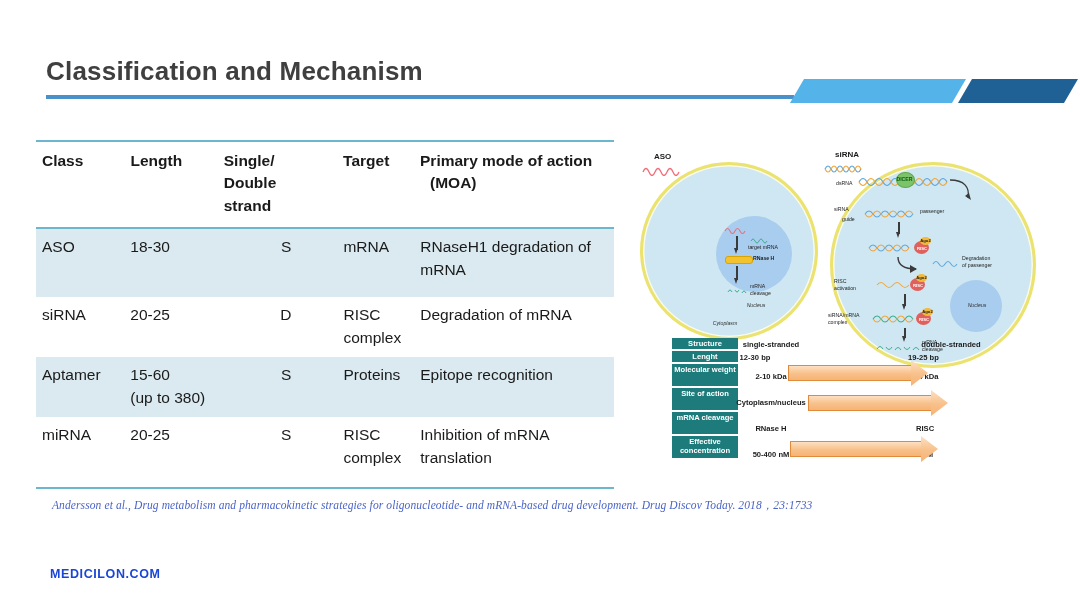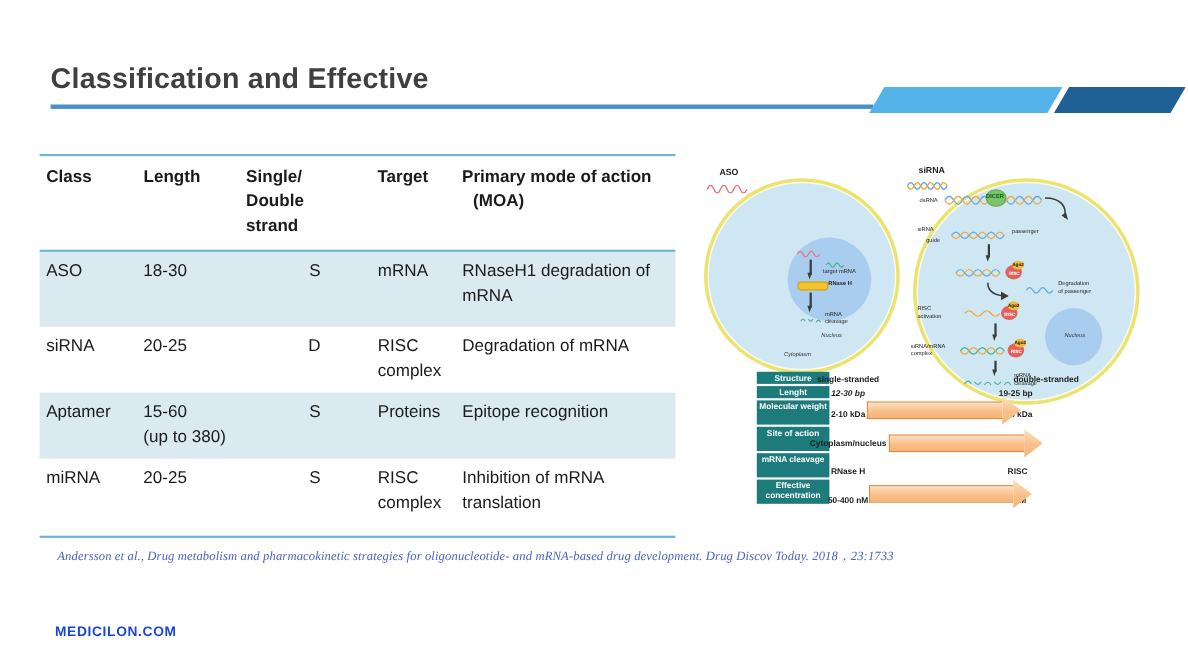--- a/index.html
+++ b/index.html
@@ -99,21 +99,21 @@
     position:absolute;width:15px;height:13px;border-radius:50%;
     background:#e0605d;
   }
   .ago-yellow{
     position:absolute;width:11px;height:8px;border-radius:50%;
     background:#f2b93d;
   }
 
   
   .cmp{position:absolute;left:628px;top:338px;width:452px;height:132px;}
-  .cmp-labels{position:absolute;left:16px;top:0;width:66px;padding-left:44px;}
+  .cmp-labels{position:absolute;left:0;top:0;width:66px;padding-left:44px;}
   .cmp-lab{
     background:#1d7b7b;color:#ffffff;font-size:7.6px;font-weight:bold;
     text-align:center;line-height:1.25;margin-bottom:2px;
     padding:1px 0;box-sizing:border-box;
   }
   .cmp-col{position:absolute;font-size:7.6px;font-weight:bold;color:#1c1c1c;text-align:center;}
 
   .oarrow{position:absolute;height:26px;}
   .oarrow .body{
     position:absolute;left:0;top:5px;height:16px;
@@ -123,21 +123,21 @@
   .oarrow .headline{
     position:absolute;top:0;width:17px;height:26px;
     background:linear-gradient(180deg,#fde0c3 0%,#f8c08a 55%,#f6b375 100%);
     clip-path:polygon(0 0,100% 50%,0 100%);
     border:none;
   }
 </style>
 </head>
 <body>
 
-<div class="slide-title">Classification and Effective</div>
+<div class="slide-title">Classification and Mechanism</div>
 <div class="title-rule"></div>
 <div class="banner">
   <div class="chev chev-light"></div>
   <div class="chev chev-dark"></div>
 </div>
 
 <div class="tbl">
 
   <div class="rule top"></div>
 
@@ -374,21 +374,21 @@
   <div class="cmp-labels">
     <div class="cmp-lab" style="height:11px;">Structure</div>
     <div class="cmp-lab" style="height:11px;">Lenght</div>
     <div class="cmp-lab" style="height:22px;">Molecular weight</div>
     <div class="cmp-lab" style="height:22px;">Site of action</div>
     <div class="cmp-lab" style="height:22px;">mRNA cleavage</div>
     <div class="cmp-lab" style="height:22px;">Effective concentration</div>
   </div>
 
   <div class="cmp-col" style="left:78px;top:2px;width:130px;">single-stranded</div>
-  <div class="cmp-col" style="left:78px;top:15px;width:130px;font-style:italic;">12-30 bp</div>
+  <div class="cmp-col" style="left:62px;top:15px;width:130px;">12-30 bp</div>
   <div class="cmp-col" style="left:78px;top:34px;width:130px;">2-10 kDa</div>
   <div class="cmp-col" style="left:78px;top:60px;width:130px;">Cytoplasm/nucleus</div>
   <div class="cmp-col" style="left:78px;top:86px;width:130px;">RNase H</div>
   <div class="cmp-col" style="left:78px;top:112px;width:130px;">50-400 nM</div>
 
   <div class="cmp-col" style="left:258px;top:2px;width:130px;">double-stranded</div>
   <div class="cmp-col" style="left:280px;top:15px;width:86px;text-align:left;">19-25 bp</div>
   <div class="cmp-col" style="left:286px;top:34px;width:86px;text-align:left;">14 kDa</div>
   <div class="cmp-col" style="left:288px;top:60px;width:86px;text-align:left;">plasm</div>
   <div class="cmp-col" style="left:288px;top:86px;width:86px;text-align:left;">RISC</div>

